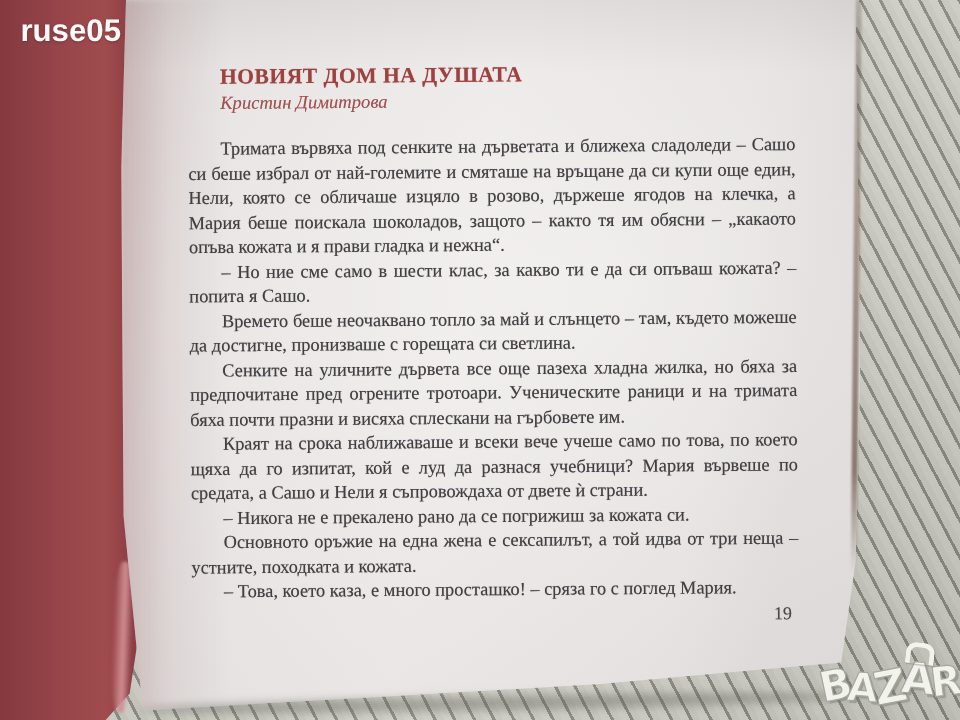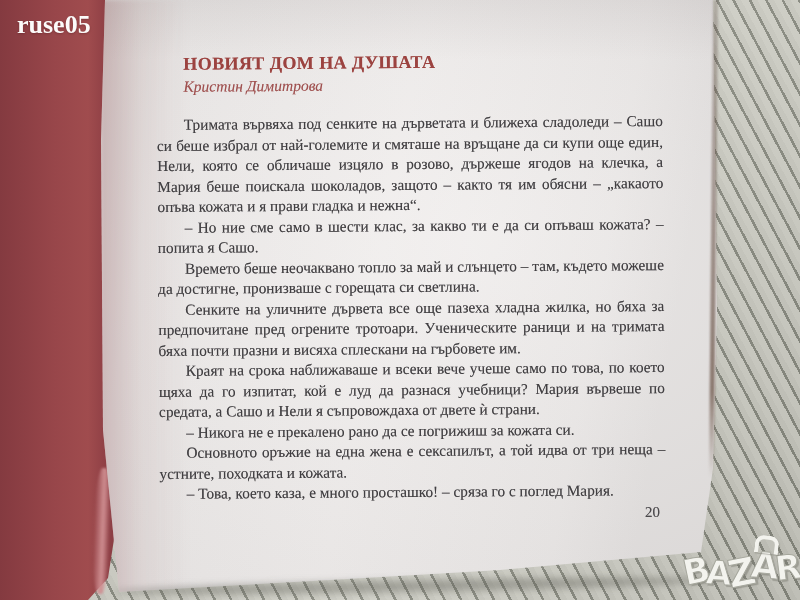--- a/index.html
+++ b/index.html
@@ -82,21 +82,21 @@
     text-align:justify;text-indent:27px;
   }
   .page-number{
     position:absolute;left:645px;top:504px;
     font-size:15px;color:#4b494c;transform:rotate(-0.5deg);
     text-shadow:0 0 0.6px rgba(75,73,76,0.5);
   }
   
   .ruse{
     position:absolute;left:17px;top:10px;
-    font-family:Liberation Serif, serif;
+    font-family:Liberation Sans, sans-serif;
     font-weight:bold;font-size:26px;color:#fcfbfa;
     text-shadow:0 1px 2px rgba(70,20,25,0.35);
   }
   .bazar{
     position:absolute;left:683px;top:545px;
     font-family:"DejaVu Sans",sans-serif;
     transform:rotate(-3deg);
     white-space:nowrap;
   }
   .bazar .bz{
@@ -145,21 +145,21 @@
       <p>– Но ние сме само в шести клас, за какво ти е да си опъваш кожата? – попита я Сашо.</p>
       <p>Времето беше неочаквано топло за май и слънцето – там, където можеше да достигне, пронизваше с горещата си светлина.</p>
       <p>Сенките на уличните дървета все още пазеха хладна жилка, но бяха за предпочитане пред огрените тротоари. Ученическите раници и на тримата бяха почти празни и висяха сплескани на гърбовете им.</p>
       <p>Краят на срока наближаваше и всеки вече учеше само по това, по което щяха да го изпитат, кой е луд да разнася учебници? Мария вървеше по средата, а Сашо и Нели я съпровождаха от двете ѝ страни.</p>
       <p>– Никога не е прекалено рано да се погрижиш за кожата си.</p>
       <p>Основното оръжие на една жена е сексапилът, а той идва от три неща – устните, походката и кожата.</p>
       <p>– Това, което каза, е много просташко! – сряза го с поглед Мария.</p>
     </div>
   </div>
 
-  <div class="page-number">20</div>
+  <div class="page-number">19</div>
 
   <div class="ruse">ruse05</div>
 
   <div class="bazar">
     <span class="bz b0">B</span><span class="bz b1">A</span><span class="bz b2">Z</span><span class="bz b3">A</span><span class="bz b4">R</span>
     <span class="bag-handle"></span>
   </div>
 </div>
 
 </body></html>

